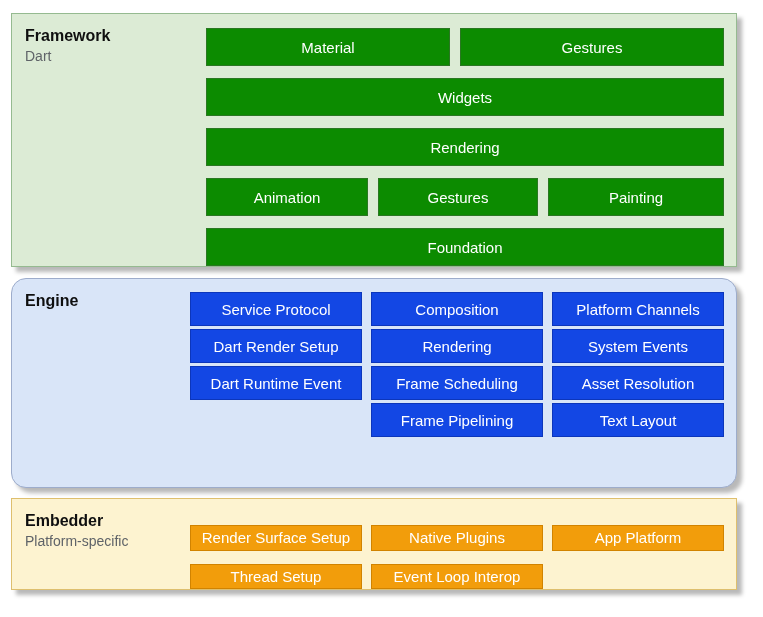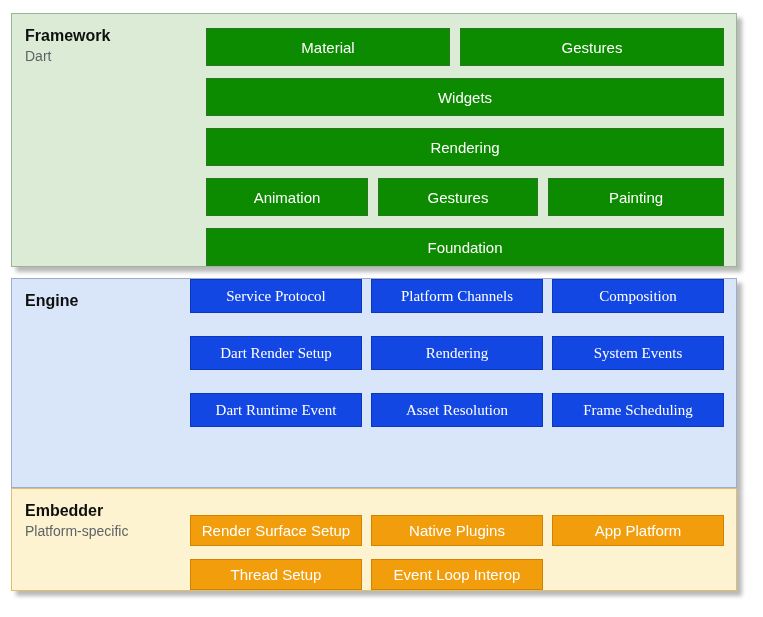--- a/index.html
+++ b/index.html
@@ -14,35 +14,35 @@
     font-family:"Liberation Sans","DejaVu Sans",sans-serif;
   }
   .layer{
     box-sizing:border-box;
     margin-left:11px;width:726px;
     border:1.5px solid;
     box-shadow:5px 5px 4px rgba(0,0,0,0.28);
     display:flex;
   }
   .layer.framework{margin-top:13px;height:254px;background:var(--fw-bg);border-color:var(--fw-bd);}
-  .layer.engine{margin-top:11px;height:210px;background:var(--en-bg);border-color:var(--en-bd);}
-  .layer.embedder{margin-top:0;height:103px;background:var(--em-bg);border-color:var(--em-bd);}
+  .layer.engine{margin-top:11px;height:210px;background:var(--en-bg);border-color:var(--en-bd);border-radius:15px;}
+  .layer.embedder{margin-top:10px;height:92px;background:var(--em-bg);border-color:var(--em-bd);}
   .label-col{
     box-sizing:border-box;width:178px;flex:0 0 178px;
     padding:12px 0 0 13px;
   }
   .title{font-size:16px;font-weight:700;color:#0f0f0f;line-height:1.25;}
   .subtitle{font-size:14px;color:var(--subtitle);margin-top:2px;line-height:1.25;}
   .rows{
     flex:1;box-sizing:border-box;
     display:flex;flex-direction:column;
     padding-right:12px;
   }
   .framework .rows{padding-top:14px;gap:12px;}
-  .engine .rows{gap:23px;font-family:Liberation Serif, serif;}
+  .engine .rows{padding-top:13px;gap:3px;}
   .embedder .rows{padding-top:26px;gap:13px;}
   .row{display:grid;}
   .framework .row{height:46px;gap:10px;margin-left:16px;}
   .engine .row,.embedder .row{height:34px;gap:9px;}
   .row.f-two{grid-template-columns:244px 1fr;}
   .row.f-full{grid-template-columns:1fr;}
   .row.f-three{grid-template-columns:162px 160px 1fr;}
   .row.cols3{grid-template-columns:repeat(3,1fr);}
   .node{
     box-sizing:border-box;
@@ -85,32 +85,37 @@
   </div>
 </div>
 
 <div class="layer engine">
   <div class="label-col">
     <div class="title">Engine</div>
   </div>
   <div class="rows">
     <div class="row cols3">
       <div class="node">Service Protocol</div>
+      <div class="node">Composition</div>
       <div class="node">Platform Channels</div>
-      <div class="node">Composition</div>
     </div>
     <div class="row cols3">
       <div class="node">Dart Render Setup</div>
       <div class="node">Rendering</div>
       <div class="node">System Events</div>
     </div>
     <div class="row cols3">
       <div class="node">Dart Runtime Event</div>
+      <div class="node">Frame Scheduling</div>
       <div class="node">Asset Resolution</div>
-      <div class="node">Frame Scheduling</div>
+    </div>
+    <div class="row cols3">
+      <div class="node spacer"></div>
+      <div class="node">Frame Pipelining</div>
+      <div class="node">Text Layout</div>
     </div>
   </div>
 </div>
 
 <div class="layer embedder">
   <div class="label-col">
     <div class="title">Embedder</div>
     <div class="subtitle">Platform-specific</div>
   </div>
   <div class="rows">

